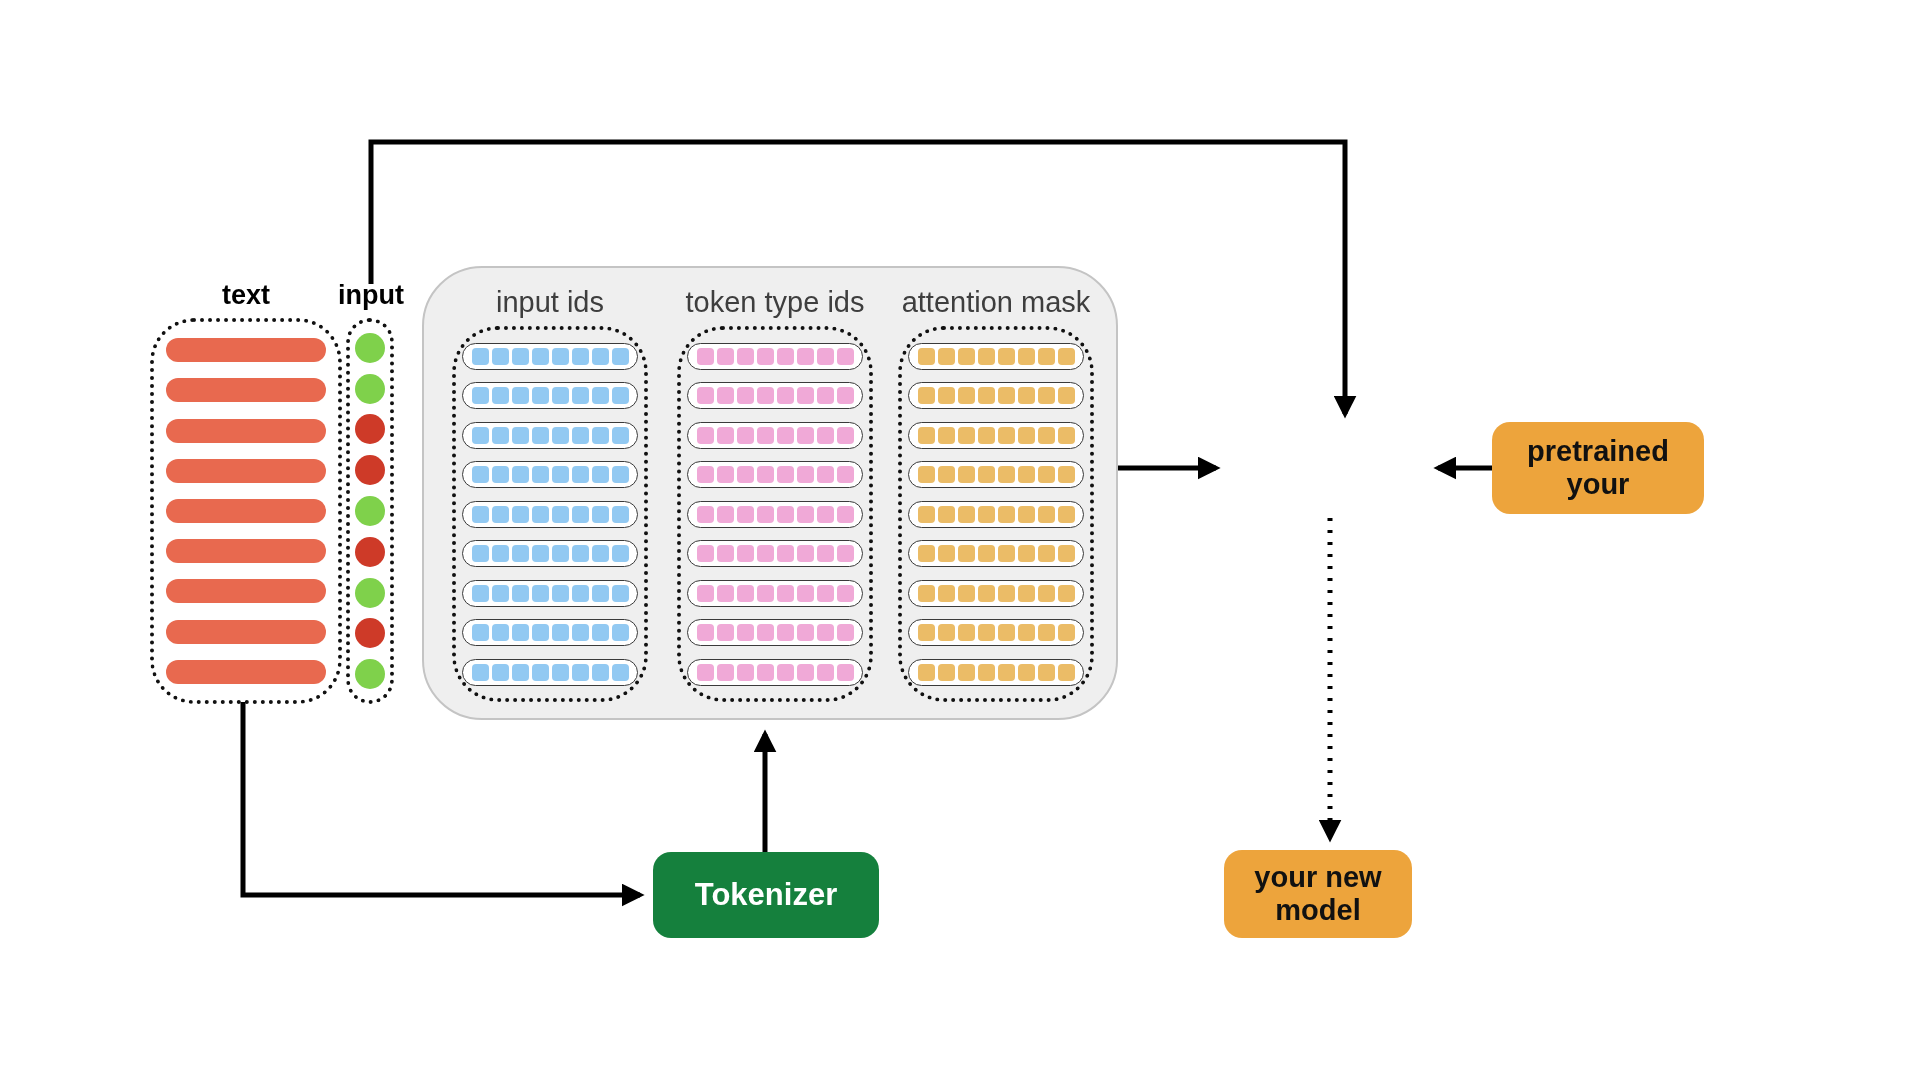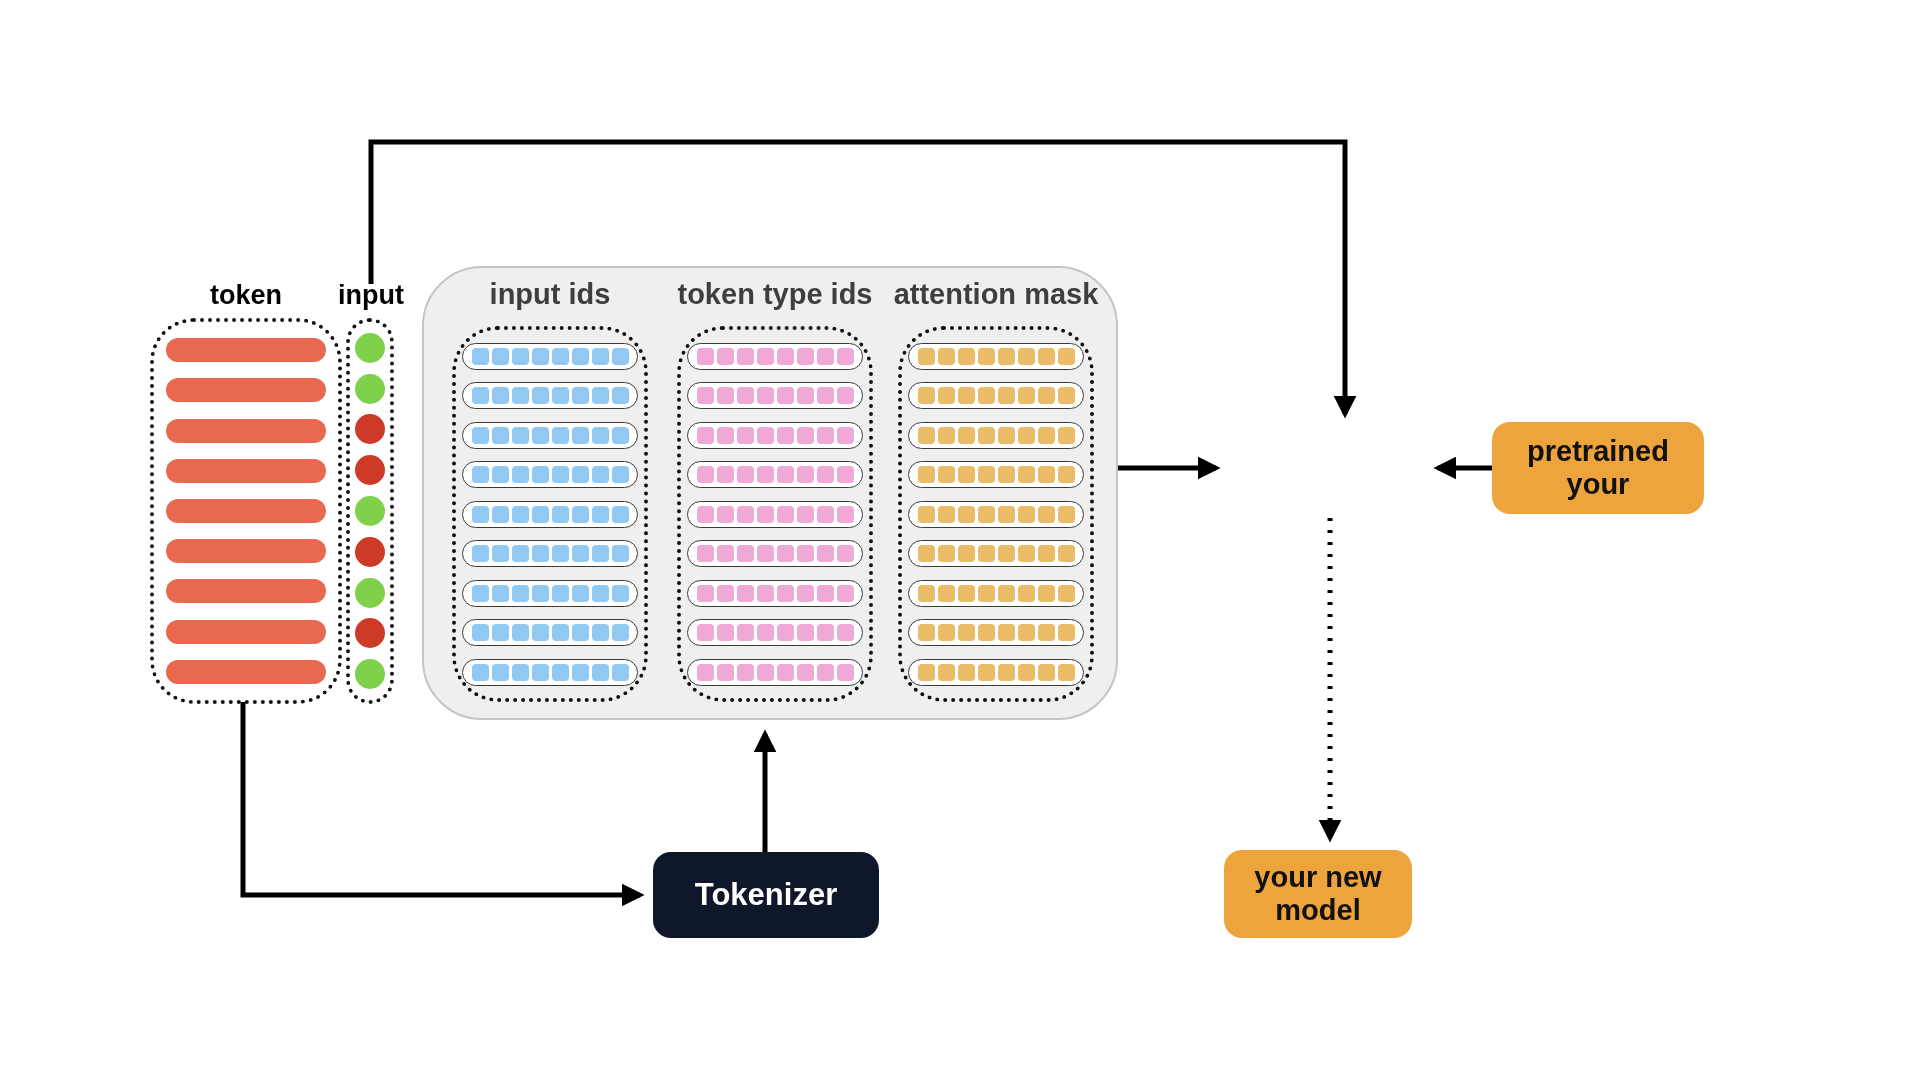--- a/index.html
+++ b/index.html
@@ -19,22 +19,22 @@
             display:flex;flex-direction:column;justify-content:space-evenly;align-items:center;}
   .bar{width:160px;height:24px;border-radius:12px;}
 
   .label-box{position:absolute;left:346px;top:318px;width:48px;height:386px;border-radius:24px;
              display:flex;flex-direction:column;justify-content:space-evenly;align-items:center;}
   .dot{width:30px;height:30px;border-radius:50%;}
 
   .batch{position:absolute;left:422px;top:266px;width:696px;height:454px;background:#EFEFEF;
          border:2px solid #C4C4C4;border-radius:60px;box-sizing:border-box;}
   .batch-col{position:absolute;top:0;width:196px;height:100%;}
-  .batch-col .col-header{position:absolute;top:10px;left:-30px;right:-30px;text-align:center;
-         font-size:29px;font-weight:700;color:#3E3E3E;white-space:nowrap;}
+  .batch-col .col-header{position:absolute;top:18px;left:-30px;right:-30px;text-align:center;
+         font-size:29px;font-weight:400;color:#3E3E3E;white-space:nowrap;}
   .pill-stack{position:absolute;left:0;top:58px;width:196px;height:376px;border-radius:46px;
          display:flex;flex-direction:column;justify-content:space-evenly;align-items:center;}
   .batch-col.c1{left:28px;}
   .batch-col.c2{left:253px;}
   .batch-col.c3{left:474px;}
   .pill{width:176px;height:27px;background:#fff;border:1.5px solid #3a3a3a;border-radius:14px;
         box-sizing:border-box;display:flex;justify-content:center;align-items:center;gap:3px;}
   .sq{width:17px;height:17px;border-radius:4px;display:inline-block;}
 
   .node{position:absolute;display:flex;align-items:center;justify-content:center;text-align:center;
@@ -59,21 +59,21 @@
     </defs>
     <path d="M 371 284 L 371 142 L 1345 142 L 1345 414" fill="none" stroke="#000" stroke-width="5" marker-end="url(#arrow)"></path>
     <path d="M 1118 468 H 1216" fill="none" stroke="#000" stroke-width="5" marker-end="url(#arrow)"></path>
     <path d="M 1492 468 H 1438" fill="none" stroke="#000" stroke-width="5" marker-end="url(#arrow)"></path>
     <path d="M 1330 518 V 838" fill="none" stroke="#000" stroke-width="5" stroke-dasharray="3 9" marker-end="url(#arrow)"></path>
     <path d="M 243 702 V 895 H 640" fill="none" stroke="#000" stroke-width="5" marker-end="url(#arrow)"></path>
     <path d="M 765 852 V 734" fill="none" stroke="#000" stroke-width="5" marker-end="url(#arrow)"></path>
   </svg>
 
 
-  <div class="col-label text-label">token</div>
+  <div class="col-label text-label">text</div>
   <div class="col-label label-label">input</div>
 
   <div class="text-box dotted">
       <div class="bar" style="background: rgb(232, 105, 79);"></div>
       <div class="bar" style="background: rgb(232, 105, 79);"></div>
       <div class="bar" style="background: rgb(232, 105, 79);"></div>
       <div class="bar" style="background: rgb(232, 105, 79);"></div>
       <div class="bar" style="background: rgb(232, 105, 79);"></div>
       <div class="bar" style="background: rgb(232, 105, 79);"></div>
       <div class="bar" style="background: rgb(232, 105, 79);"></div>
@@ -373,19 +373,19 @@
             <span class="sq" style="background: rgb(235, 188, 103);"></span>
             <span class="sq" style="background: rgb(235, 188, 103);"></span>
             <span class="sq" style="background: rgb(235, 188, 103);"></span>
             <span class="sq" style="background: rgb(235, 188, 103);"></span>
             <span class="sq" style="background: rgb(235, 188, 103);"></span>
           </div>
         </div>
     </div>
   </div>
 
-  <div class="node blue tokenizer" style="background: #0f172a;">Tokenizer</div>
+  <div class="node blue tokenizer" style="background: #15803d;">Tokenizer</div>
   <div class="node orange pretrained" style="background: rgb(237, 164, 60);">pretrained
 your</div>
   <div class="node orange newmodel" style="background: rgb(237, 164, 60);">your new
 model</div>
 
 </div>
 
 </body></html>

